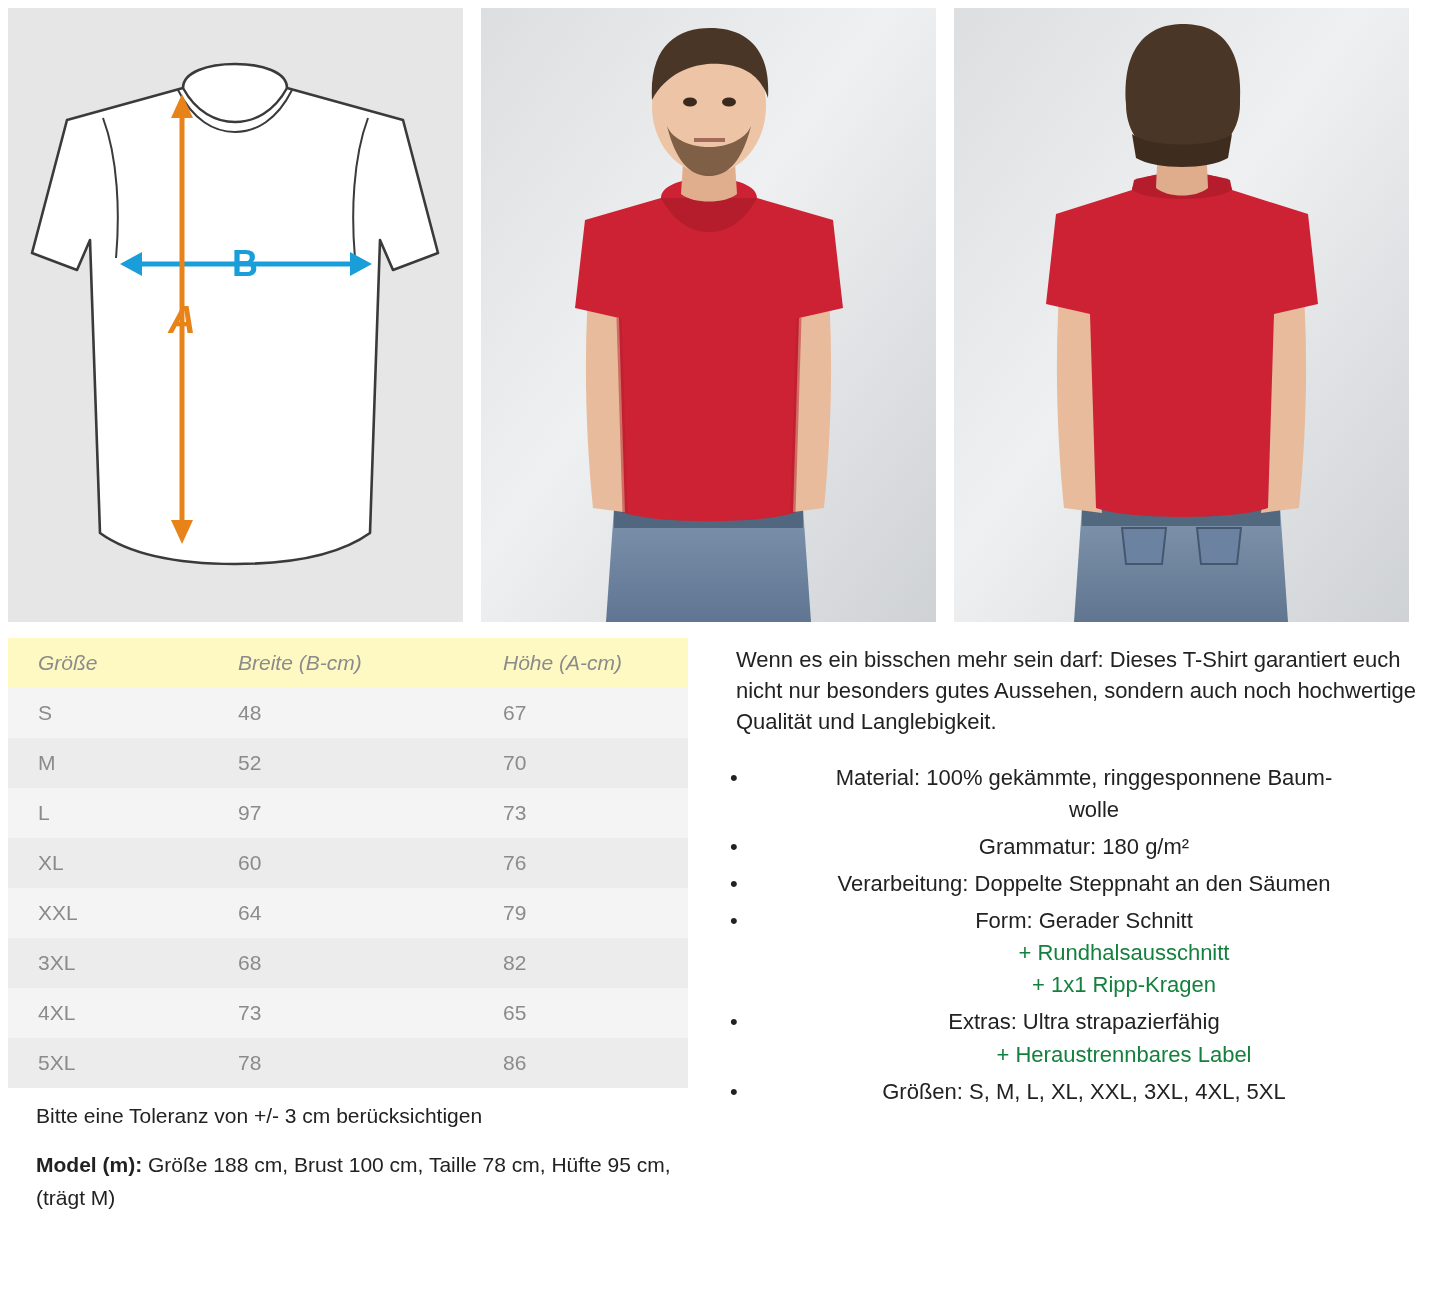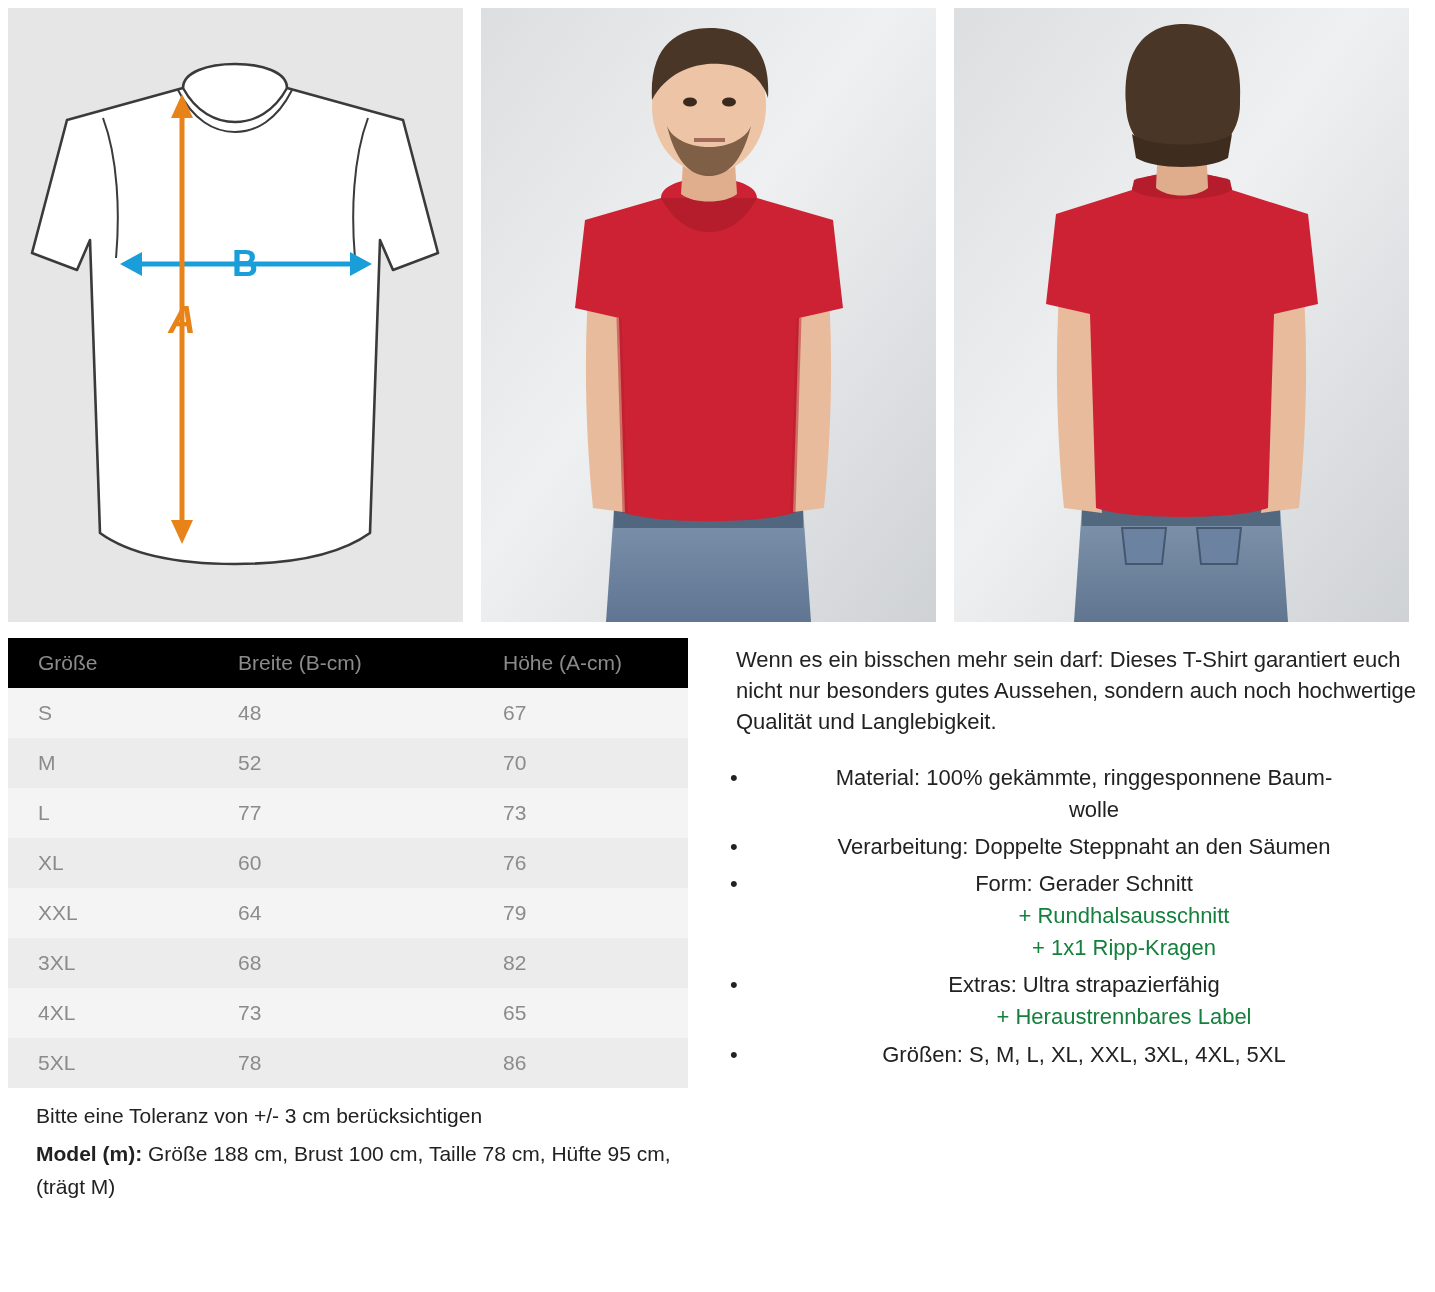--- a/index.html
+++ b/index.html
@@ -63,33 +63,33 @@
     font-size: 21px;
     color: #8b8b8b;
     font-weight: normal;
     padding: 11px 0 11px 30px;
     height: 50px;
   }
   table.size-table th { color: #8b8b8b; }
   table.size-table col.c1 { width: 200px; }
   table.size-table col.c2 { width: 265px; }
   table.size-table col.c3 { width: 215px; }
-  table.size-table tr.head { background: #000000; }
+  table.size-table tr.head { background: #fef9c3; font-style: italic; }
   table.size-table tr.odd { background: #f4f4f4; }
   table.size-table tr.even { background: #ececec; }
 
   .tolerance {
     font-size: 21px;
     color: #222;
     margin: 16px 0 2px 28px;
   }
   .model-line {
     font-size: 21px;
     color: #222;
-    margin: 10px 0 0 28px;
+    margin: 21px 0 0 28px;
     line-height: 1.55;
     max-width: 700px;
   }
   .model-line b { font-weight: bold; }
 
   
   .desc-intro {
     font-size: 22px;
     line-height: 1.42;
     color: #222;
@@ -265,21 +265,21 @@
             <td>48</td>
             <td>67</td>
           </tr>
           <tr class="even">
             <td>M</td>
             <td>52</td>
             <td>70</td>
           </tr>
           <tr class="odd">
             <td>L</td>
-            <td>77</td>
+            <td>97</td>
             <td>73</td>
           </tr>
           <tr class="even">
             <td>XL</td>
             <td>60</td>
             <td>76</td>
           </tr>
           <tr class="odd">
             <td>XXL</td>
             <td>64</td>
@@ -313,20 +313,23 @@
 
     <div class="right-col">
       <p class="desc-intro">Wenn es ein bisschen mehr sein darf: Dieses T-Shirt garantiert euch nicht nur besonders gutes Aussehen, sondern auch noch hochwertige Qualität und Langlebigkeit.</p>
 
       <ul class="features">
         <li>
           <span>Material: 100% gekämmte, ringgesponnene Baum-</span>
           <span class="wrap-indent">wolle</span>
         </li>
         <li>
+          <span>Grammatur: 180 g/m²</span>
+        </li>
+        <li>
           <span>Verarbeitung: Doppelte Steppnaht an den Säumen</span>
         </li>
         <li>
           <span>Form: Gerader Schnitt</span>
           <span class="sub-line">+ Rundhalsausschnitt</span>
           <span class="sub-line">+ 1x1 Ripp-Kragen</span>
         </li>
         <li>
           <span>Extras: Ultra strapazierfähig</span>
           <span class="sub-line">+ Heraustrennbares Label</span>

